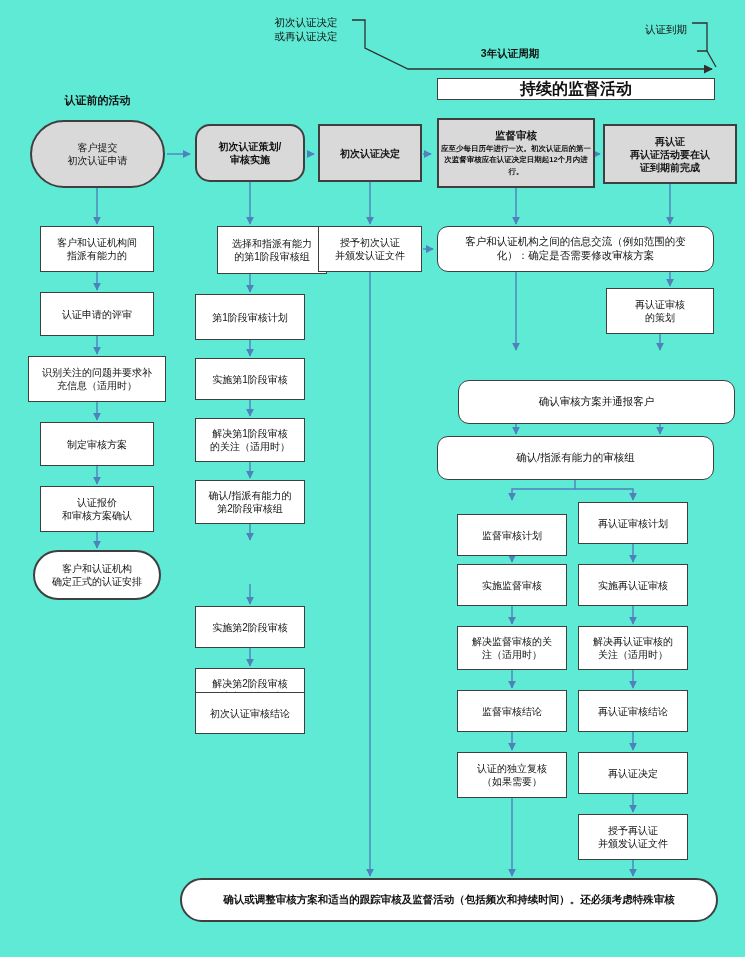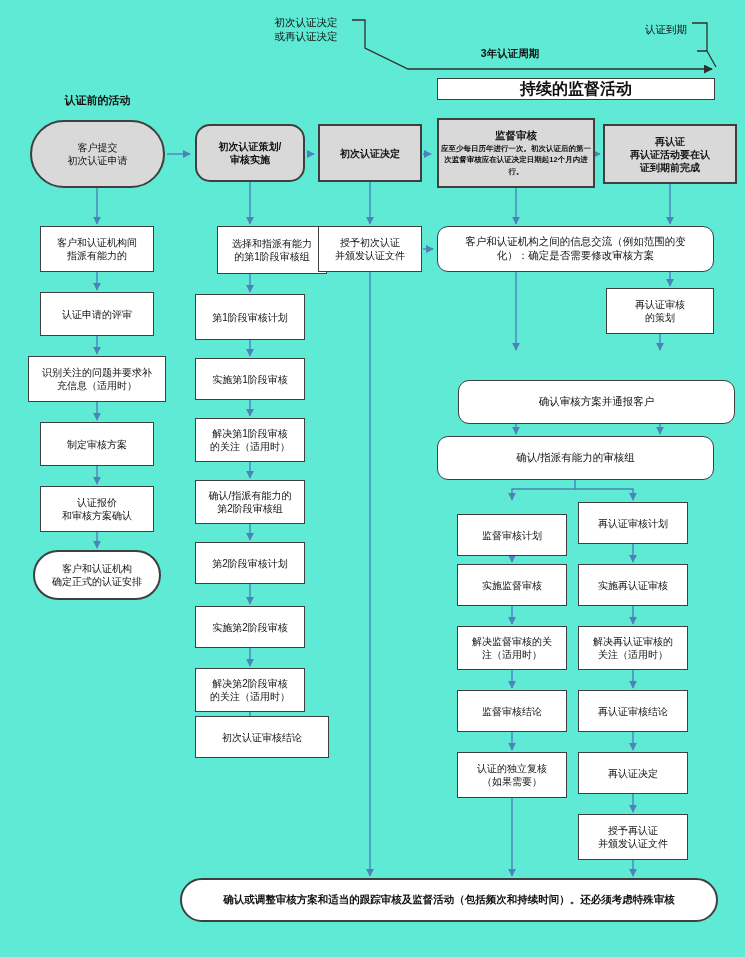--- a/index.html
+++ b/index.html
@@ -119,25 +119,24 @@
   <div class="node gray b" style="left:195px;top:124px;width:110px;height:58px;border-radius:15px;">初次认证策划/
 审核实施</div>
   <div class="node" style="left:195px;top:226px;width:110px;height:48px;margin-left:22px;">选择和指派有能力
 的第1阶段审核组</div>
   <div class="node" style="left:195px;top:294px;width:110px;height:46px;">第1阶段审核计划</div>
   <div class="node" style="left:195px;top:358px;width:110px;height:42px;">实施第1阶段审核</div>
   <div class="node" style="left:195px;top:418px;width:110px;height:44px;">解决第1阶段审核
 的关注（适用时）</div>
   <div class="node" style="left:195px;top:480px;width:110px;height:44px;">确认/指派有能力的
 第2阶段审核组</div>
-  <div class="node" style="left:195px;top:542px;width:110px;height:42px;">第2阶段审核计划</div>
   <div class="node" style="left:195px;top:606px;width:110px;height:42px;">实施第2阶段审核</div>
   <div class="node" style="left:195px;top:668px;width:110px;height:44px;">解决第2阶段审核
 的关注（适用时）</div>
-  <div class="node" style="left:195px;top:716px;width:134px;height:42px;">初次认证审核结论</div>
+  <div class="node" style="left:195px;top:692px;width:110px;height:42px;">初次认证审核结论</div>
 
   <div class="node gray b" style="left:318px;top:124px;width:104px;height:58px;">初次认证决定</div>
   <div class="node" style="left:318px;top:226px;width:104px;height:46px;">授予初次认证
 并颁发认证文件</div>
 
   <div class="node gray" style="left:437px;top:118px;width:158px;height:70px;">
     <div class="hdr-title">监督审核</div>
     <div class="hdr-body">应至少每日历年进行一次。初次认证后的第一次监督审核应在认证决定日期起12个月内进行。</div>
   </div>
 

